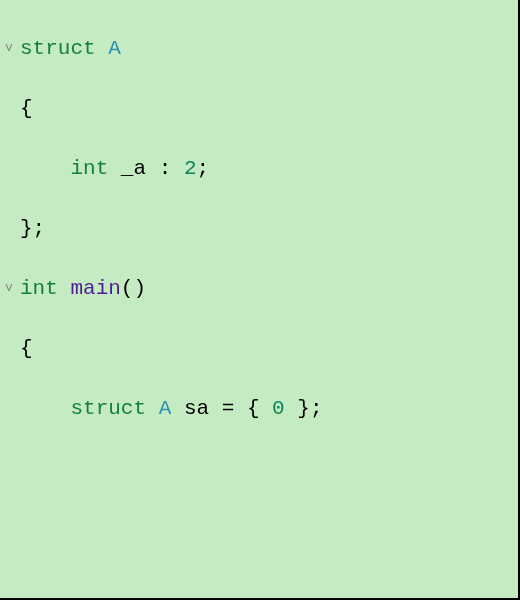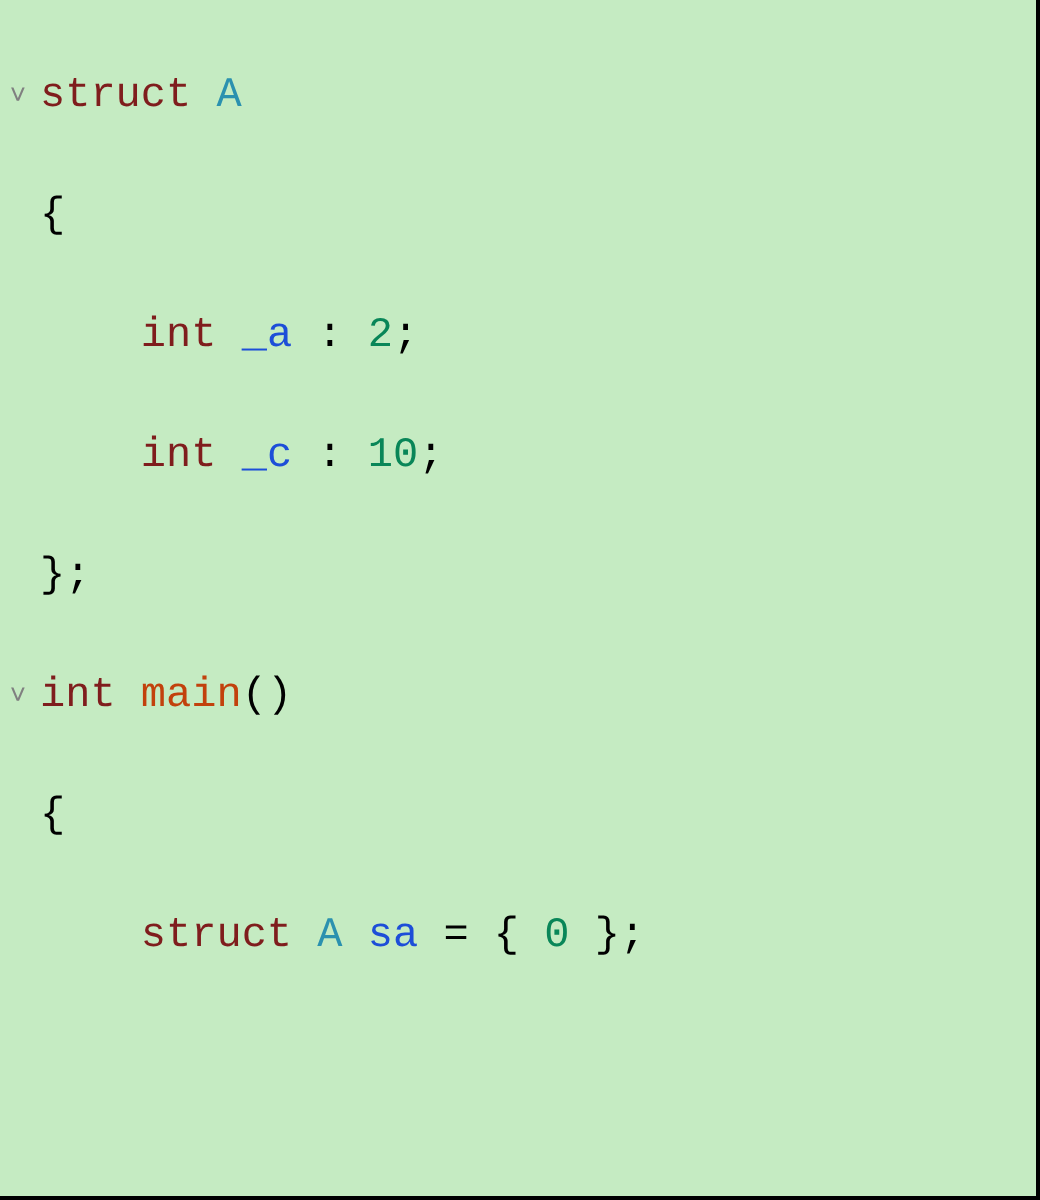--- a/index.html
+++ b/index.html
@@ -26,48 +26,47 @@
     position: absolute;
     left: -18px;
     top: 0;
     width: 14px;
     text-align: center;
     color: #808080;
     font-size: 14px;
     line-height: 30px;
     pointer-events: none;
   }
-  .kw     { color: #7f1d1d; }   
+  .kw     { color: #15803d; }   
   .type   { color: #2b91af; }   
   .brace  { color: #000000; }
-  .ident  { color: #1d4ed8; }   
+  .ident  { color: #000000; }   
   .num    { color: #098658; }
   .punct  { color: #000000; }
-  .func   { color: #c2410c; }
+  .func   { color: #4c1d95; }
   .border-right {
     position: absolute;
     right: 0; top: 0;
     width: 2px; height: 600px;
     background: #000;
   }
   .border-bottom {
     position: absolute;
     left: 0; bottom: 0;
     width: 520px; height: 2px;
     background: #000;
   }
 </style>
 </head>
 <body>
 
 <div class="code">
 <div class="line"><span class="fold">˅</span><span class="kw">struct</span><span> </span><span class="type">A</span></div>
 <div class="line"><span class="brace">{</span></div>
 <div class="line"><span>    </span><span class="kw">int</span><span> </span><span class="ident">_a</span><span class="punct"> : </span><span class="num">2</span><span class="punct">;</span></div>
-<div class="line"><span>    </span><span class="kw">int</span><span> </span><span class="ident">_c</span><span class="punct"> : </span><span class="num">10</span><span class="punct">;</span></div>
 <div class="line"><span class="brace">};</span></div>
 <div class="line"><span class="fold">˅</span><span class="kw">int</span><span> </span><span class="func">main</span><span class="punct">()</span></div>
 <div class="line"><span class="brace">{</span></div>
 <div class="line"><span>    </span><span class="kw">struct</span><span> </span><span class="type">A</span><span> </span><span class="ident">sa</span><span class="punct"> = { </span><span class="num">0</span><span class="punct"> };</span></div>
 
 
 
 
 
 

